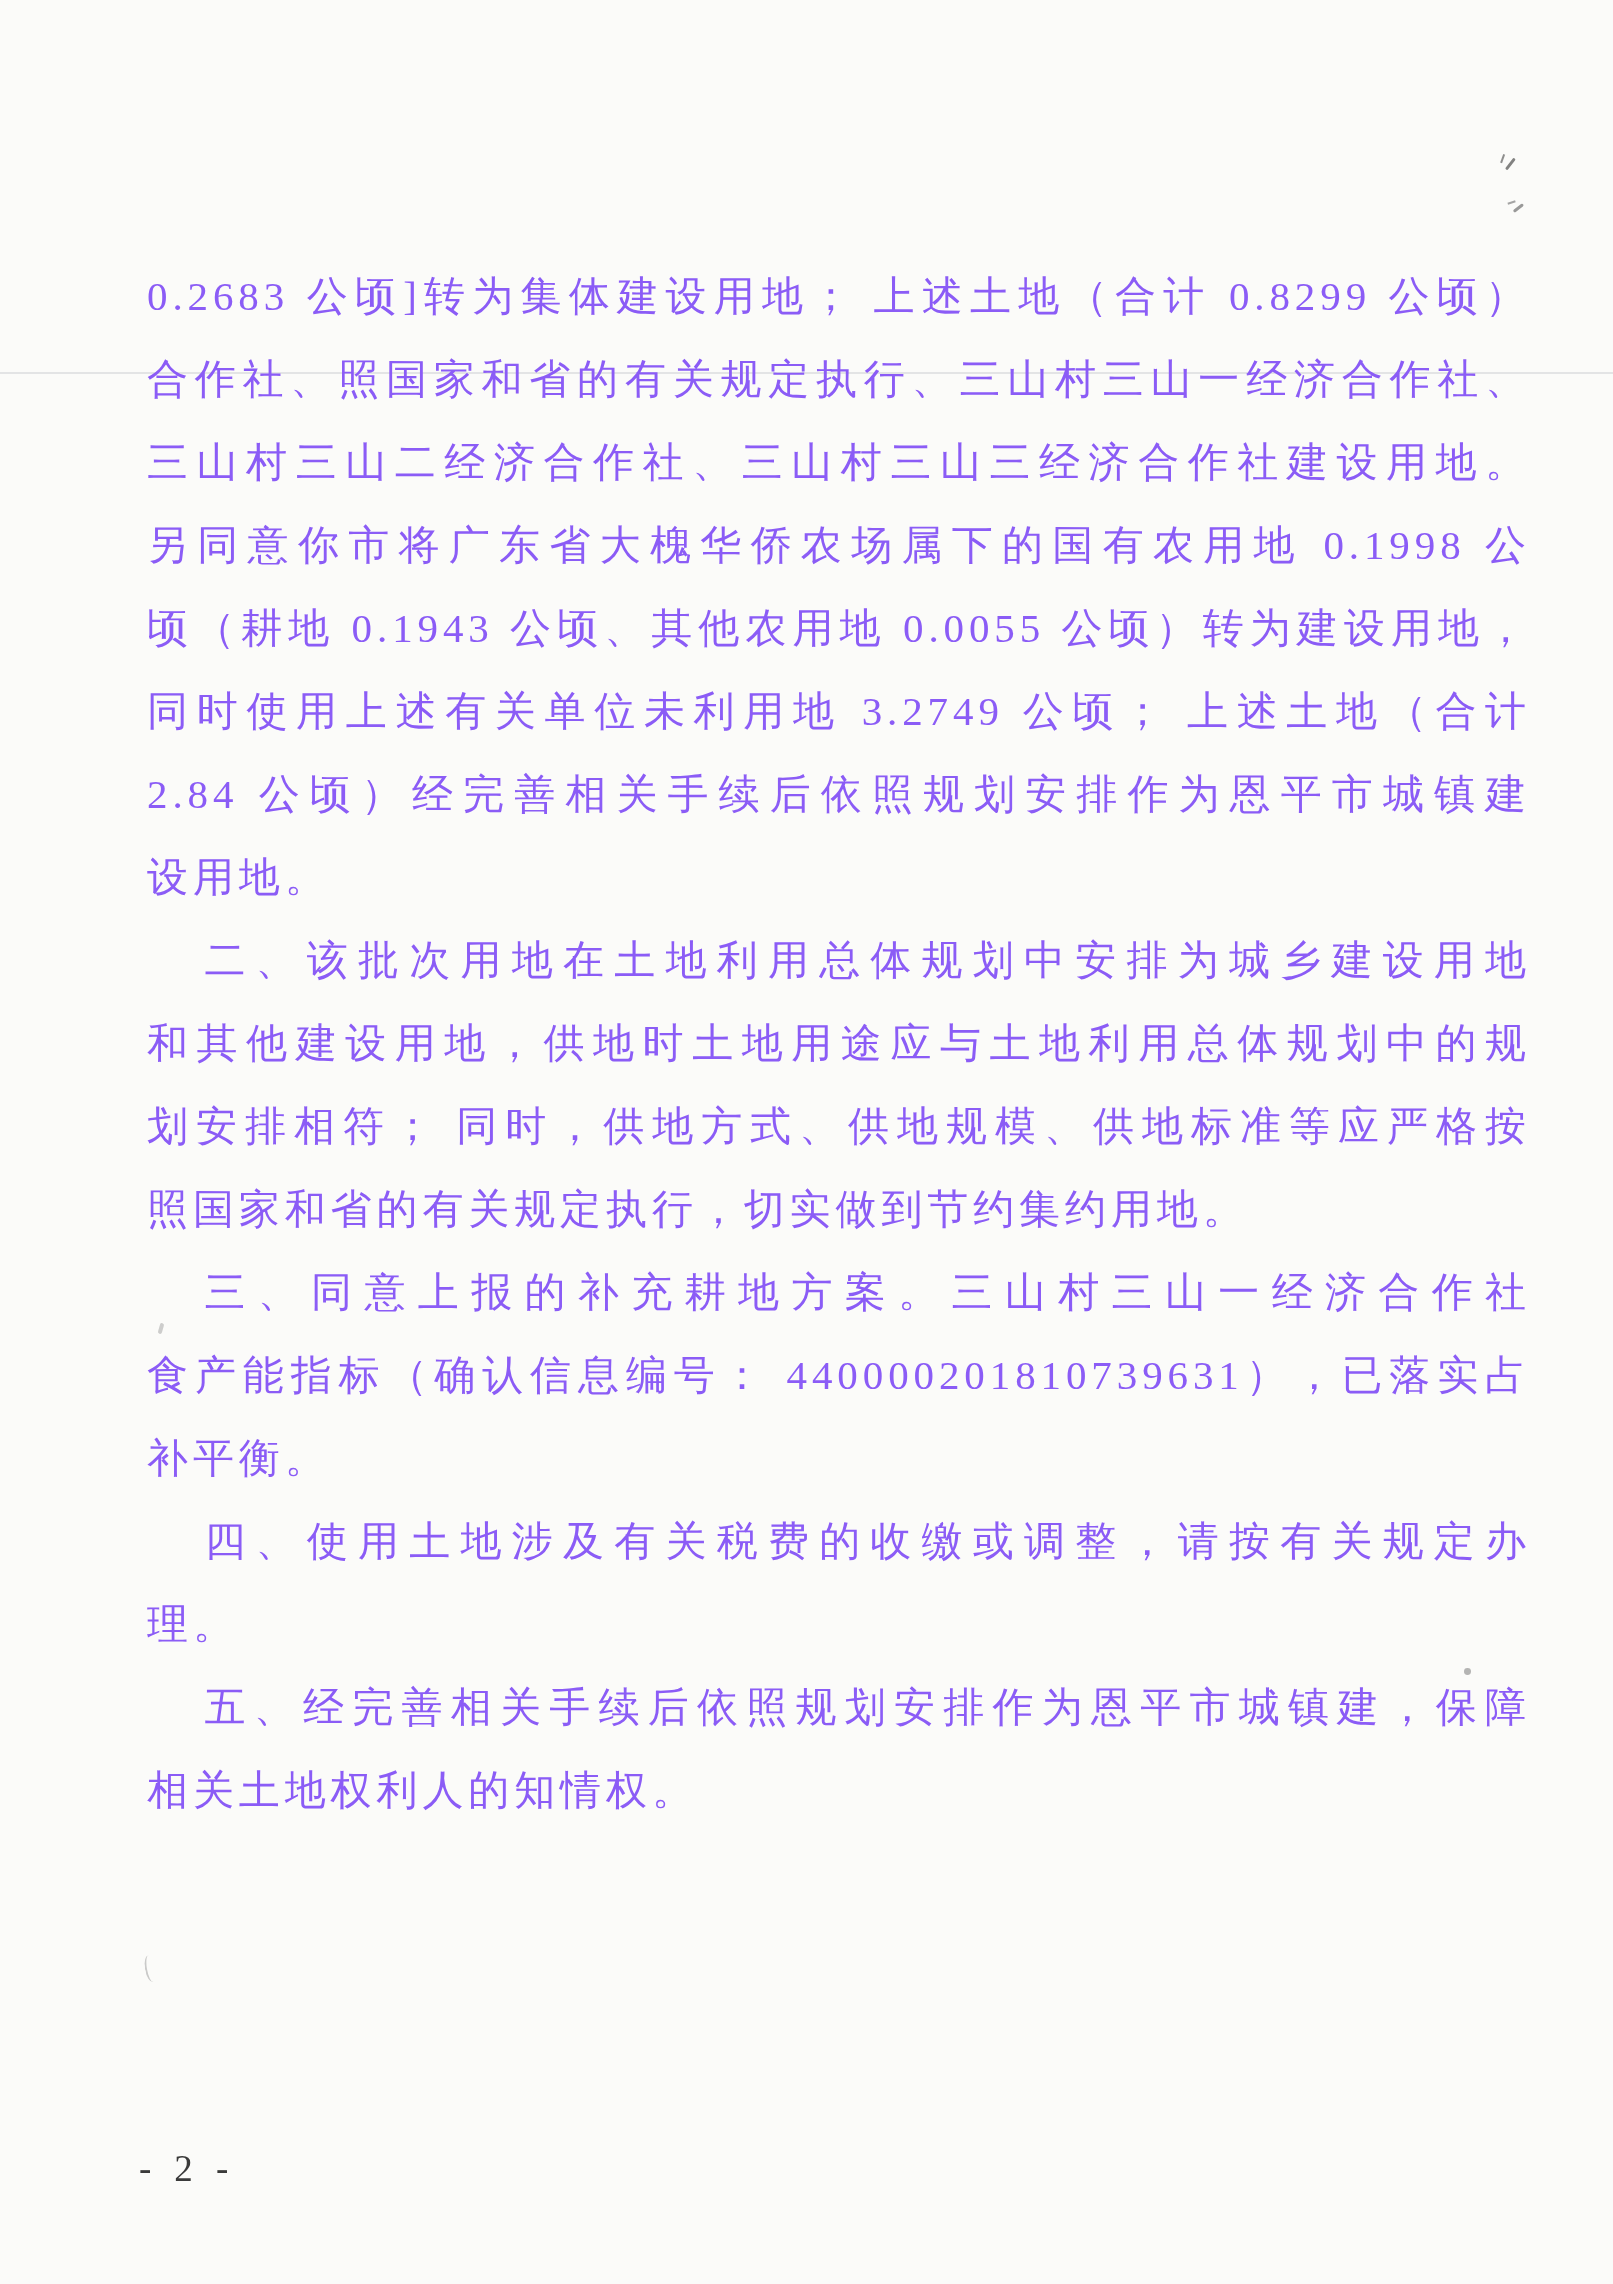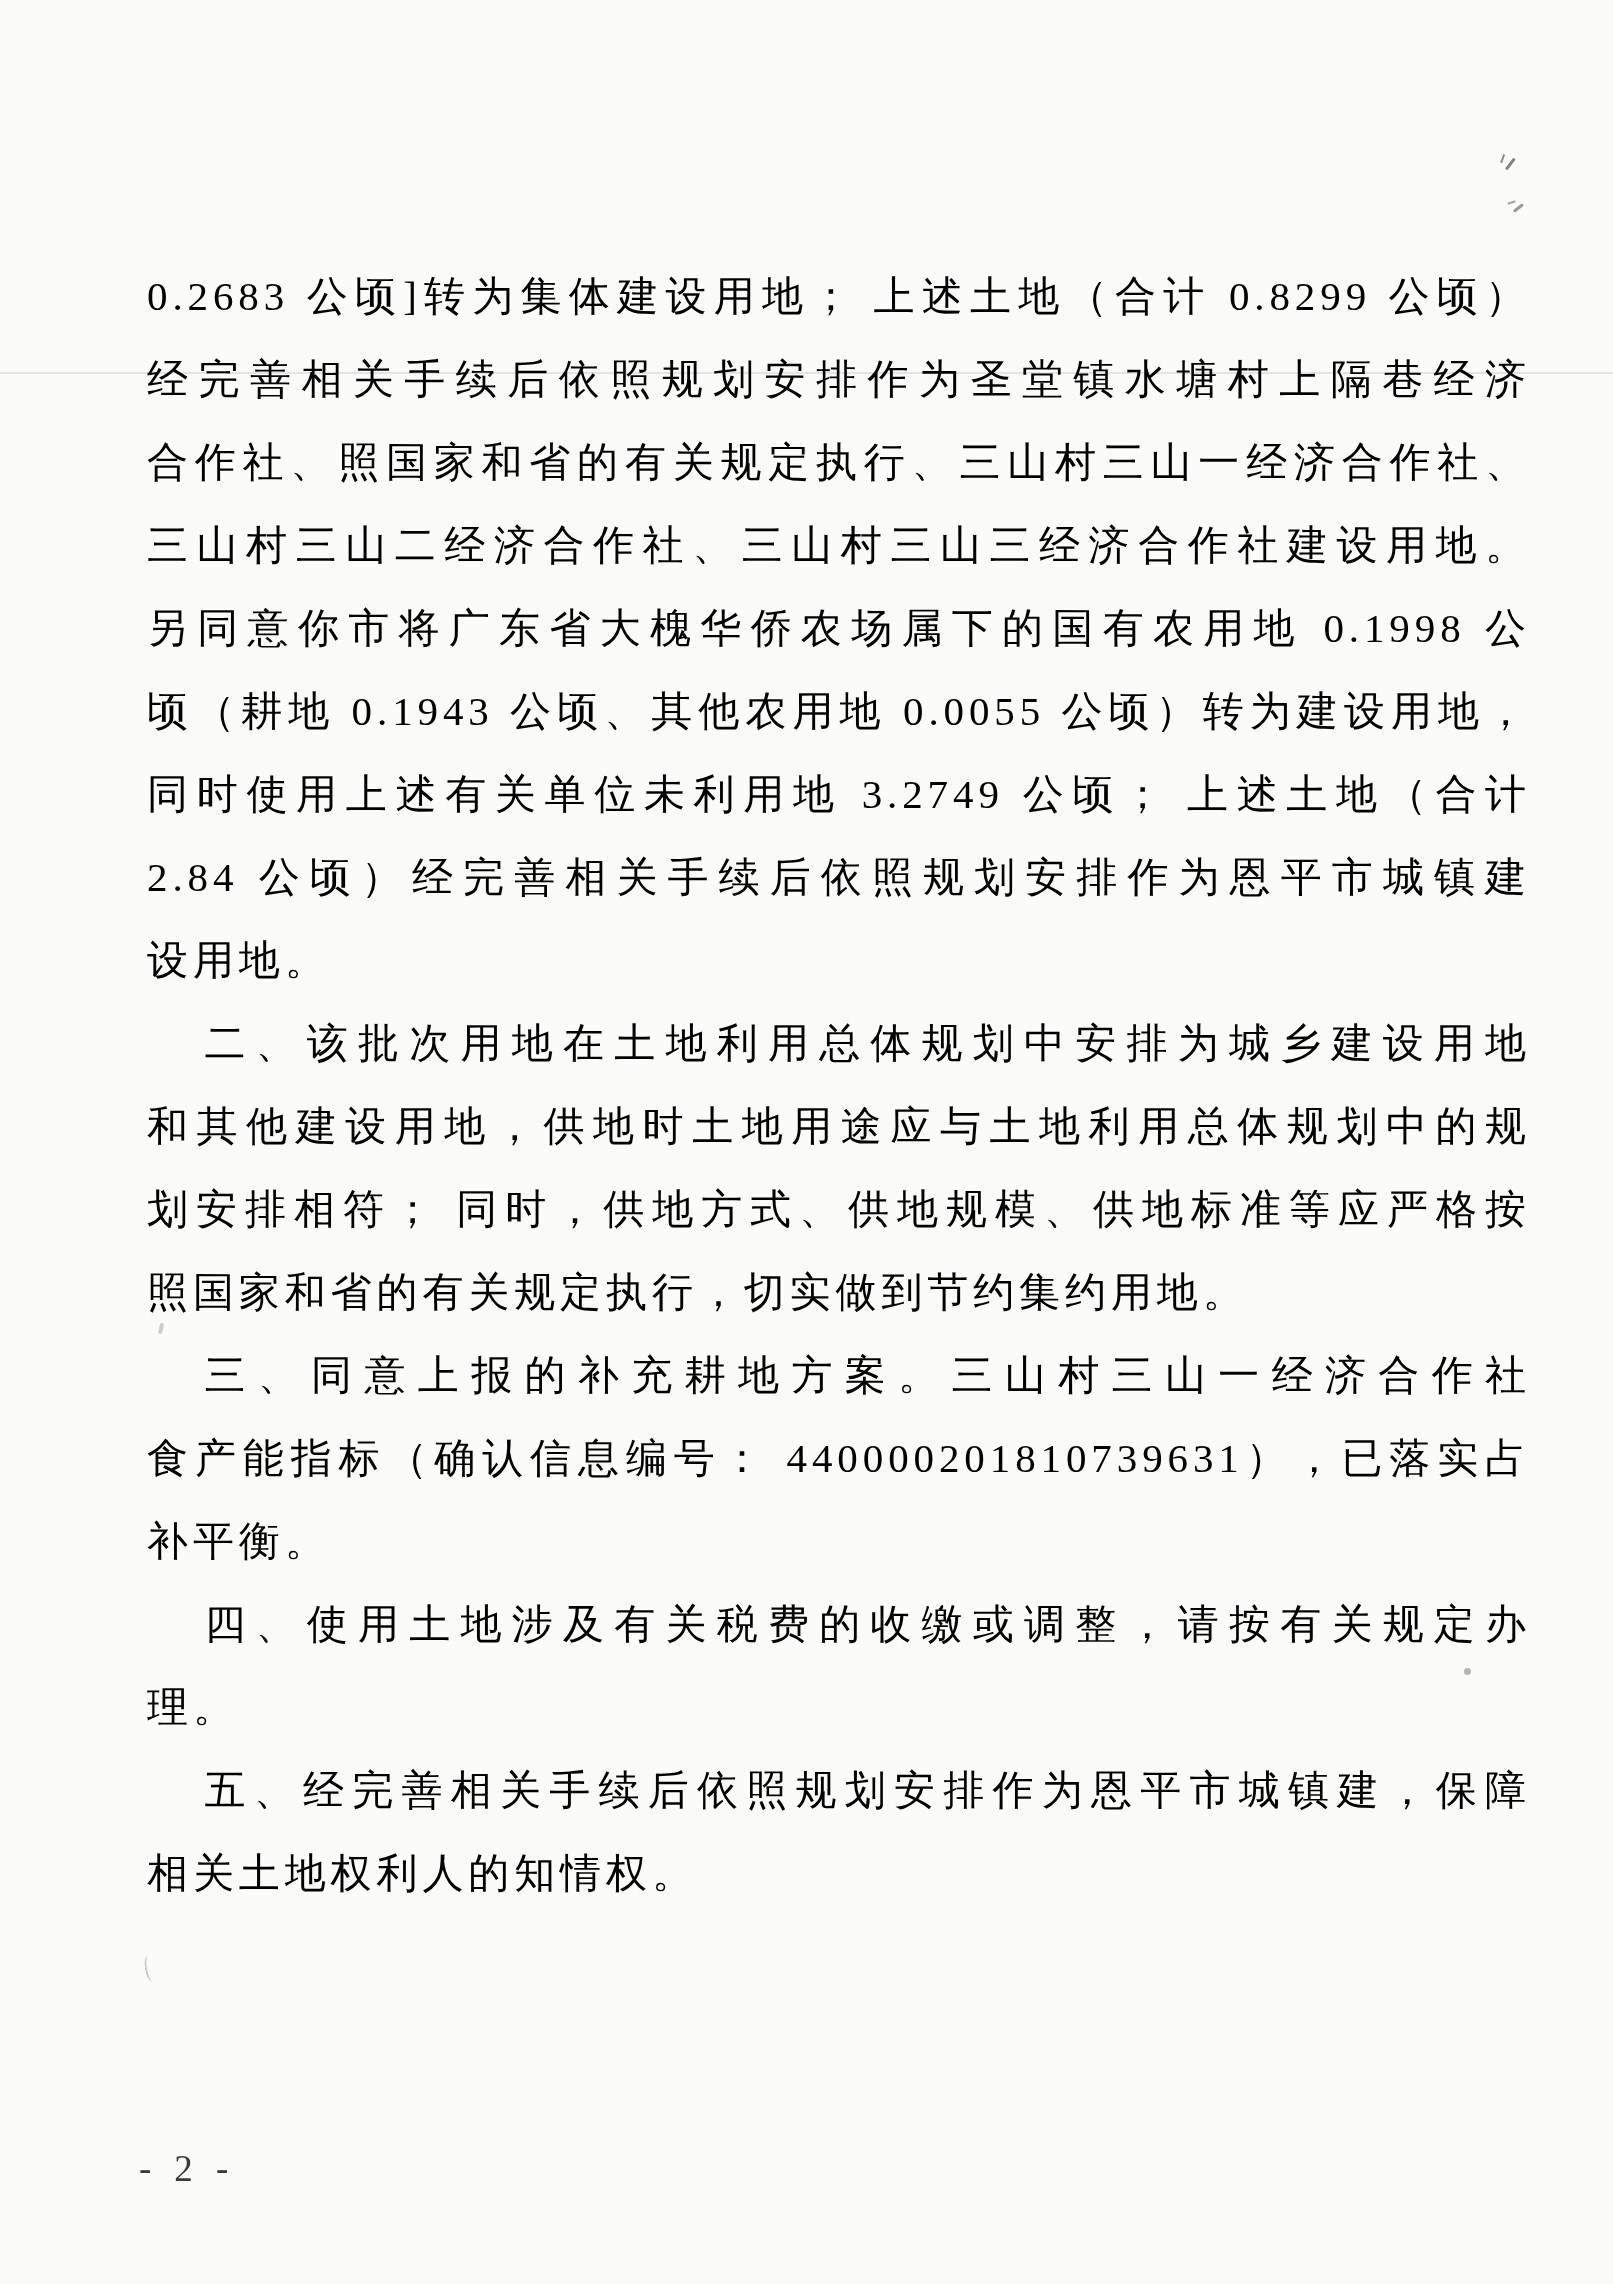--- a/index.html
+++ b/index.html
@@ -26,21 +26,21 @@
     width: 1384px;
   }
   .para { margin: 0; padding: 0; }
   .line {
     font-size: 41px;
     line-height: 83px;
     letter-spacing: 4.9px;
     text-align: justify;
     text-align-last: justify;
     text-justify: inter-character;
-    color: #000000;
+    color: #8b5cf6;
   }
   .line.end {
     text-align-last: left;
   }
   .line.first {
     text-indent: 1.4em;
   }
   .page-number {
     position: absolute;
     left: 139px;
@@ -142,21 +142,20 @@
   <div class="speck-a"></div>
   <div class="speck-b"></div>
   <div class="speck-dot"></div>
   <div class="speck-tick"></div>
   <div class="speck-paren"></div>
 
   <div class="content">
 
     <div class="para">
       <div class="line">0.2683 公顷]转为集体建设用地； 上述土地（合计 0.8299 公顷）</div>
-      <div class="line">经完善相关手续后依照规划安排作为圣堂镇水塘村上隔巷经济</div>
       <div class="line">合作社、照国家和省的有关规定执行、三山村三山一经济合作社、</div>
       <div class="line">三山村三山二经济合作社、三山村三山三经济合作社建设用地。</div>
       <div class="line">另同意你市将广东省大槐华侨农场属下的国有农用地 0.1998 公</div>
       <div class="line">顷（耕地 0.1943 公顷、其他农用地 0.0055 公顷）转为建设用地，</div>
       <div class="line">同时使用上述有关单位未利用地 3.2749 公顷； 上述土地（合计</div>
       <div class="line">2.84 公顷）经完善相关手续后依照规划安排作为恩平市城镇建</div>
       <div class="line end">设用地。</div>
     </div>
 
     <div class="para">

